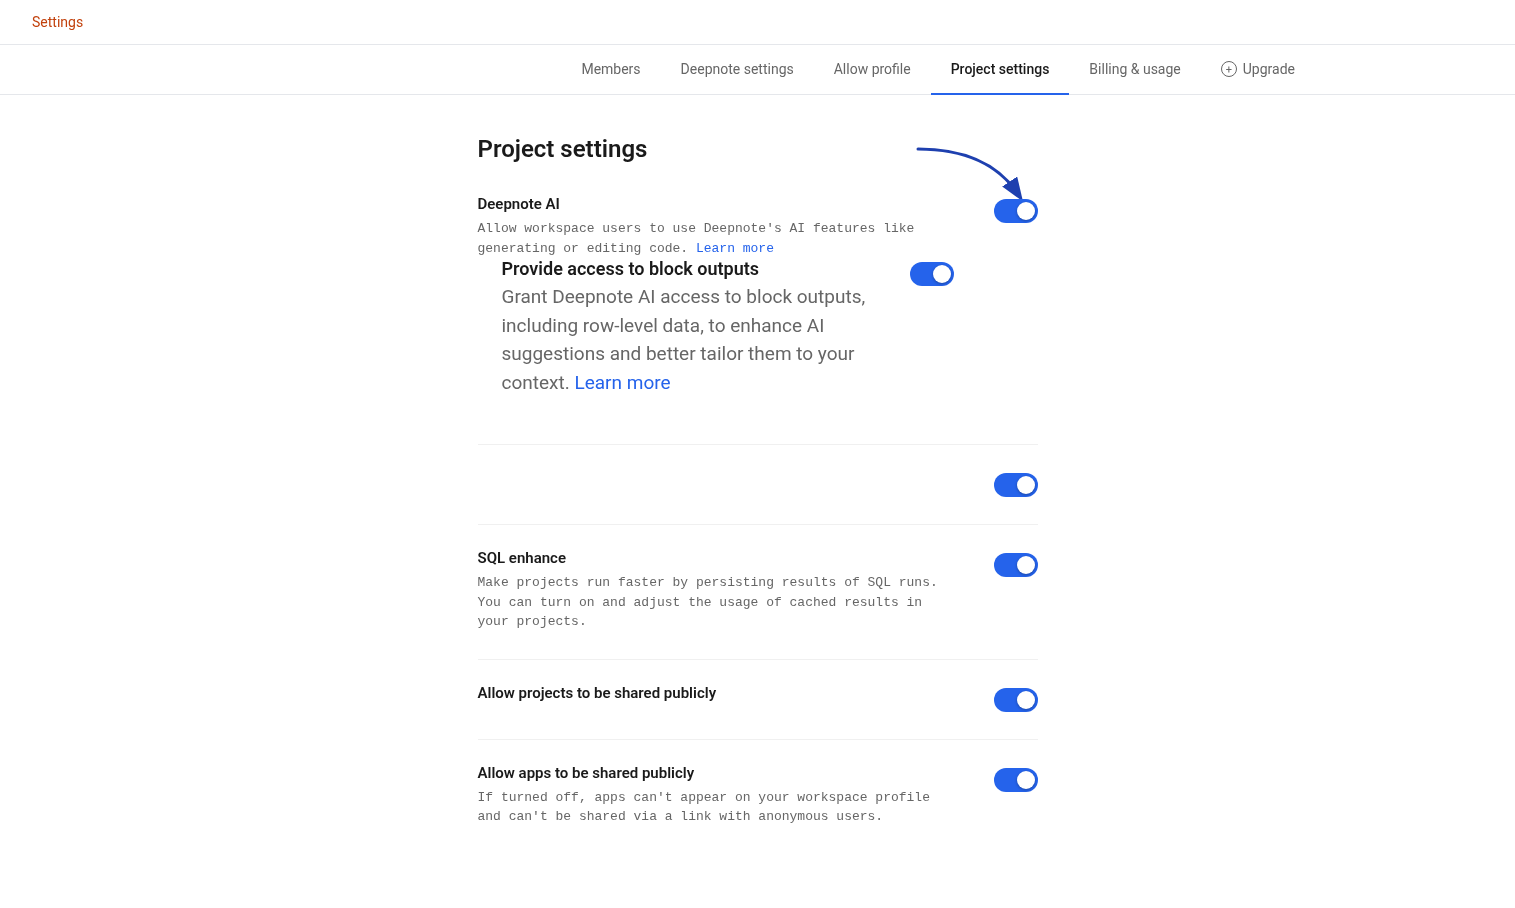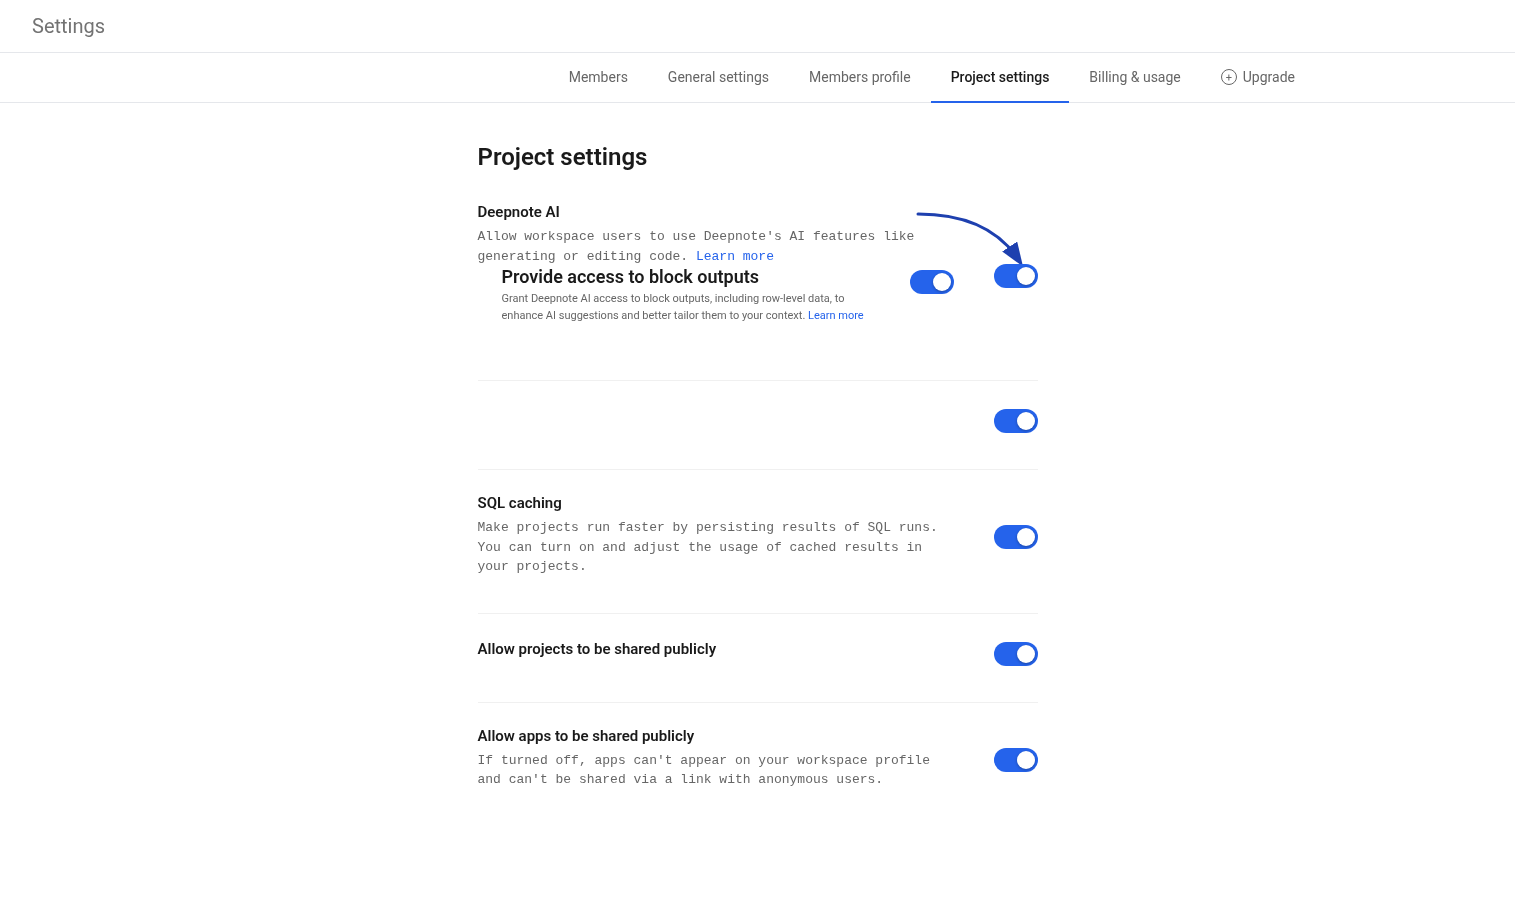--- a/index.html
+++ b/index.html
@@ -6,22 +6,22 @@
     body {
       font-family: -apple-system, BlinkMacSystemFont, 'Segoe UI', Roboto, sans-serif;
       background: #fff;
       color: #333;
       font-size: 14px;
     }
 
     .top-bar {
       padding: 14px 32px;
       border-bottom: 1px solid #e5e7eb;
-      font-size: 20px;
-      color: #737373;
+      font-size: 14px;
+      color: #c2410c;
     }
 
     .nav-tabs {
       display: flex;
       gap: 0;
       padding: 0 200px;
       border-bottom: 1px solid #e5e7eb;
       margin-top: 0;
       justify-content: flex-end;
     }
@@ -66,24 +66,24 @@
 
     .page-title {
       font-size: 24px;
       font-weight: 600;
       color: #1a1a1a;
       margin-bottom: 32px;
     }
 
     .section {
       margin-bottom: 24px;
-      padding-bottom: 36px;
+      padding-bottom: 27px;
       border-bottom: 1px solid #f0f0f0;
       display: flex;
-      align-items: center;
+      align-items: flex-start;
       justify-content: space-between;
       gap: 40px;
     }
 
     .section:last-child {
       border-bottom: none;
     }
 
     .section-content {
       flex: 1;
@@ -161,21 +161,21 @@
     .sub-section-content { flex: 1; }
 
     .sub-section-title {
       font-size: 18px;
       font-weight: 600;
       color: #1a1a1a;
       margin-bottom: 4px;
     }
 
     .sub-section-desc {
-      font-size: 11px;
+      font-size: 19px;
       color: #666;
       line-height: 1.5;
     }
 
     .codeium-badge {
       display: inline-flex;
       align-items: center;
       gap: 4px;
       background: #10b981;
       color: white;
@@ -196,24 +196,24 @@
 <div class="top-bar">
   <span>Settings</span>
 </div>
 
 <nav class="nav-tabs">
 
 <a class="nav-tab" href="#">
       <span>Members</span>
     </a>
     <a class="nav-tab" href="#">
-      <span>General settings</span>
-    </a>
-    <a class="nav-tab" href="#">
-      <span>Members profile</span>
+      <span>Deepnote settings</span>
+    </a>
+    <a class="nav-tab" href="#">
+      <span>Allow profile</span>
     </a>
     <a class="nav-tab active" href="#">
       <span>Project settings</span>
     </a>
     <a class="nav-tab" href="#">
       <span>Billing &amp; usage</span>
     </a>
     <a class="nav-tab" href="#">
       <span class="upgrade-icon">+</span>
       <span>Upgrade</span>
@@ -257,21 +257,21 @@
       </div>
       <div class="section">
         <div class="section-content">
         </div>
         <div class="toggle-container">
           <div class="toggle"></div>
         </div>
       </div>
       <div class="section">
         <div class="section-content">
-          <div class="section-title">SQL caching</div>
+          <div class="section-title">SQL enhance</div>
           <div class="section-desc">Make projects run faster by persisting results of SQL runs. You can turn on and adjust the usage of cached results in your projects. </div>
         </div>
         <div class="toggle-container">
           <div class="toggle"></div>
         </div>
       </div>
       <div class="section">
         <div class="section-content">
           <div class="section-title">Allow projects to be shared publicly</div>
         </div>

